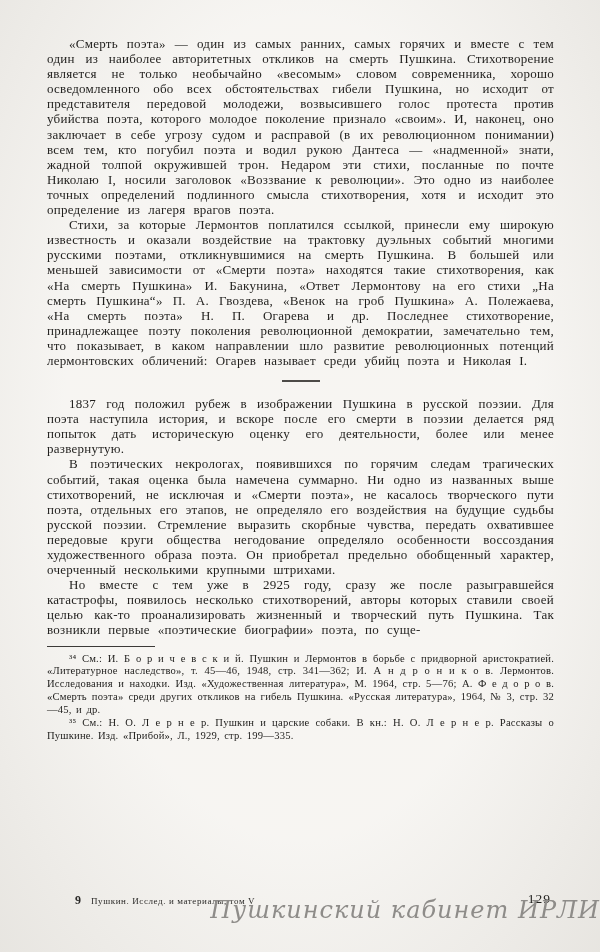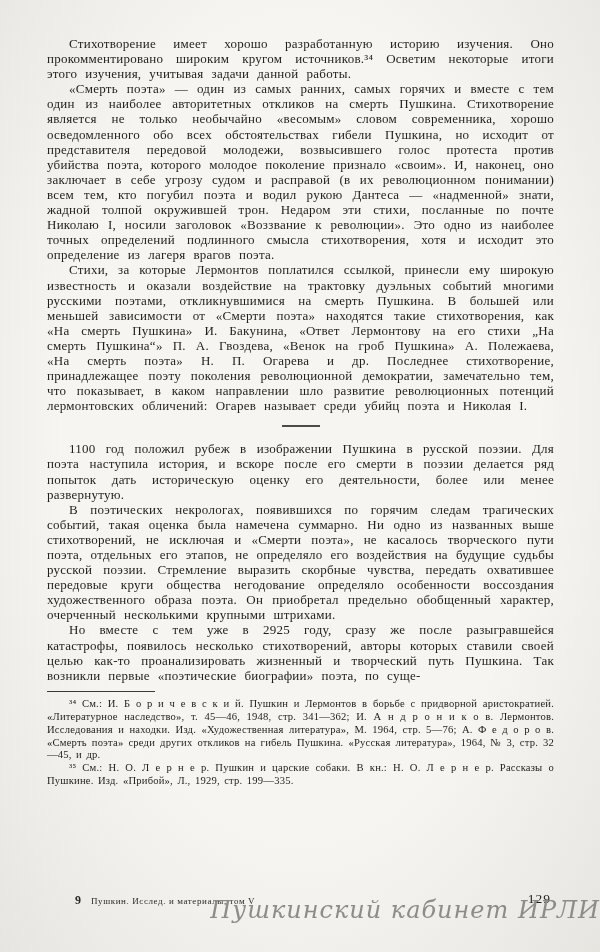--- a/index.html
+++ b/index.html
@@ -95,29 +95,28 @@
   }
 </style>
 </head>
 <body>
 
 <div class="scan-vignette"></div>
 
 <div class="page">
 
   <div class="main-text">
-    <p>Стихотворение имеет хорошо разработанную историю изучения. Оно прокомментировано широким кругом источников.³⁴ Осветим некоторые итоги этого изучения, учитывая задачи данной работы.</p>
     <p>«Смерть поэта» — один из самых ранних, самых горячих и вместе с тем один из наиболее авторитетных откликов на смерть Пушкина. Стихотворение является не только необычайно «весомым» словом современника, хорошо осведомленного обо всех обстоятельствах гибели Пушкина, но исходит от представителя передовой молодежи, возвысившего голос протеста против убийства поэта, которого молодое поколение признало «своим». И, наконец, оно заключает в себе угрозу судом и расправой (в их революционном понимании) всем тем, кто погубил поэта и водил рукою Дантеса — «надменной» знати, жадной толпой окружившей трон. Недаром эти стихи, посланные по почте Николаю I, носили заголовок «Воззвание к революции». Это одно из наиболее точных определений подлинного смысла стихотворения, хотя и исходит это определение из лагеря врагов поэта.</p>
     <p>Стихи, за которые Лермонтов поплатился ссылкой, принесли ему широкую известность и оказали воздействие на трактовку дуэльных событий многими русскими поэтами, откликнувшимися на смерть Пушкина. В большей или меньшей зависимости от «Смерти поэта» находятся такие стихотворения, как «На смерть Пушкина» И. Бакунина, «Ответ Лермонтову на его стихи „На смерть Пушкина“» П. А. Гвоздева, «Венок на гроб Пушкина» А. Полежаева, «На смерть поэта» Н. П. Огарева и др. Последнее стихотворение, принадлежащее поэту поколения революционной демократии, замечательно тем, что показывает, в каком направлении шло развитие революционных потенций лермонтовских обличений: Огарев называет среди убийц поэта и Николая I.</p>
   </div>
 
   <div class="section-divider"></div>
 
   <div class="main-text">
-    <p>1100 год положил рубеж в изображении Пушкина в русской поэзии. Для поэта наступила история, и вскоре после его смерти в поэзии делается ряд попыток дать историческую оценку его деятельности, более или менее развернутую.</p>
+    <p>1837 год положил рубеж в изображении Пушкина в русской поэзии. Для поэта наступила история, и вскоре после его смерти в поэзии делается ряд попыток дать историческую оценку его деятельности, более или менее развернутую.</p>
     <p>В поэтических некрологах, появившихся по горячим следам трагических событий, такая оценка была намечена суммарно. Ни одно из названных выше стихотворений, не исключая и «Смерти поэта», не касалось творческого пути поэта, отдельных его этапов, не определяло его воздействия на будущие судьбы русской поэзии. Стремление выразить скорбные чувства, передать охватившее передовые круги общества негодование определяло особенности воссоздания художественного образа поэта. Он приобретал предельно обобщенный характер, очерченный несколькими крупными штрихами.</p>
     <p>Но вместе с тем уже в 2925 году, сразу же после разыгравшейся катастрофы, появилось несколько стихотворений, авторы которых ставили своей целью как-то проанализировать жизненный и творческий путь Пушкина. Так возникли первые «поэтические биографии» поэта, по суще-</p>
   </div>
 
   <div class="footnote-rule"></div>
 
   <div class="footnotes">
     <p>³⁴ См.: И. Б о р и ч е в с к и й. Пушкин и Лермонтов в борьбе с придворной аристократией. «Литературное наследство», т. 45—46, 1948, стр. 341—362; И. А н д р о н и к о в. Лермонтов. Исследования и находки. Изд. «Художественная литература», М. 1964, стр. 5—76; А. Ф е д о р о в. «Смерть поэта» среди других откликов на гибель Пушкина. «Русская литература», 1964, № 3, стр. 32—45, и др.</p>
     <p>³⁵ См.: Н. О. Л е р н е р. Пушкин и царские собаки. В кн.: Н. О. Л е р н е р. Рассказы о Пушкине. Изд. «Прибой», Л., 1929, стр. 199—335.</p>
   </div>

